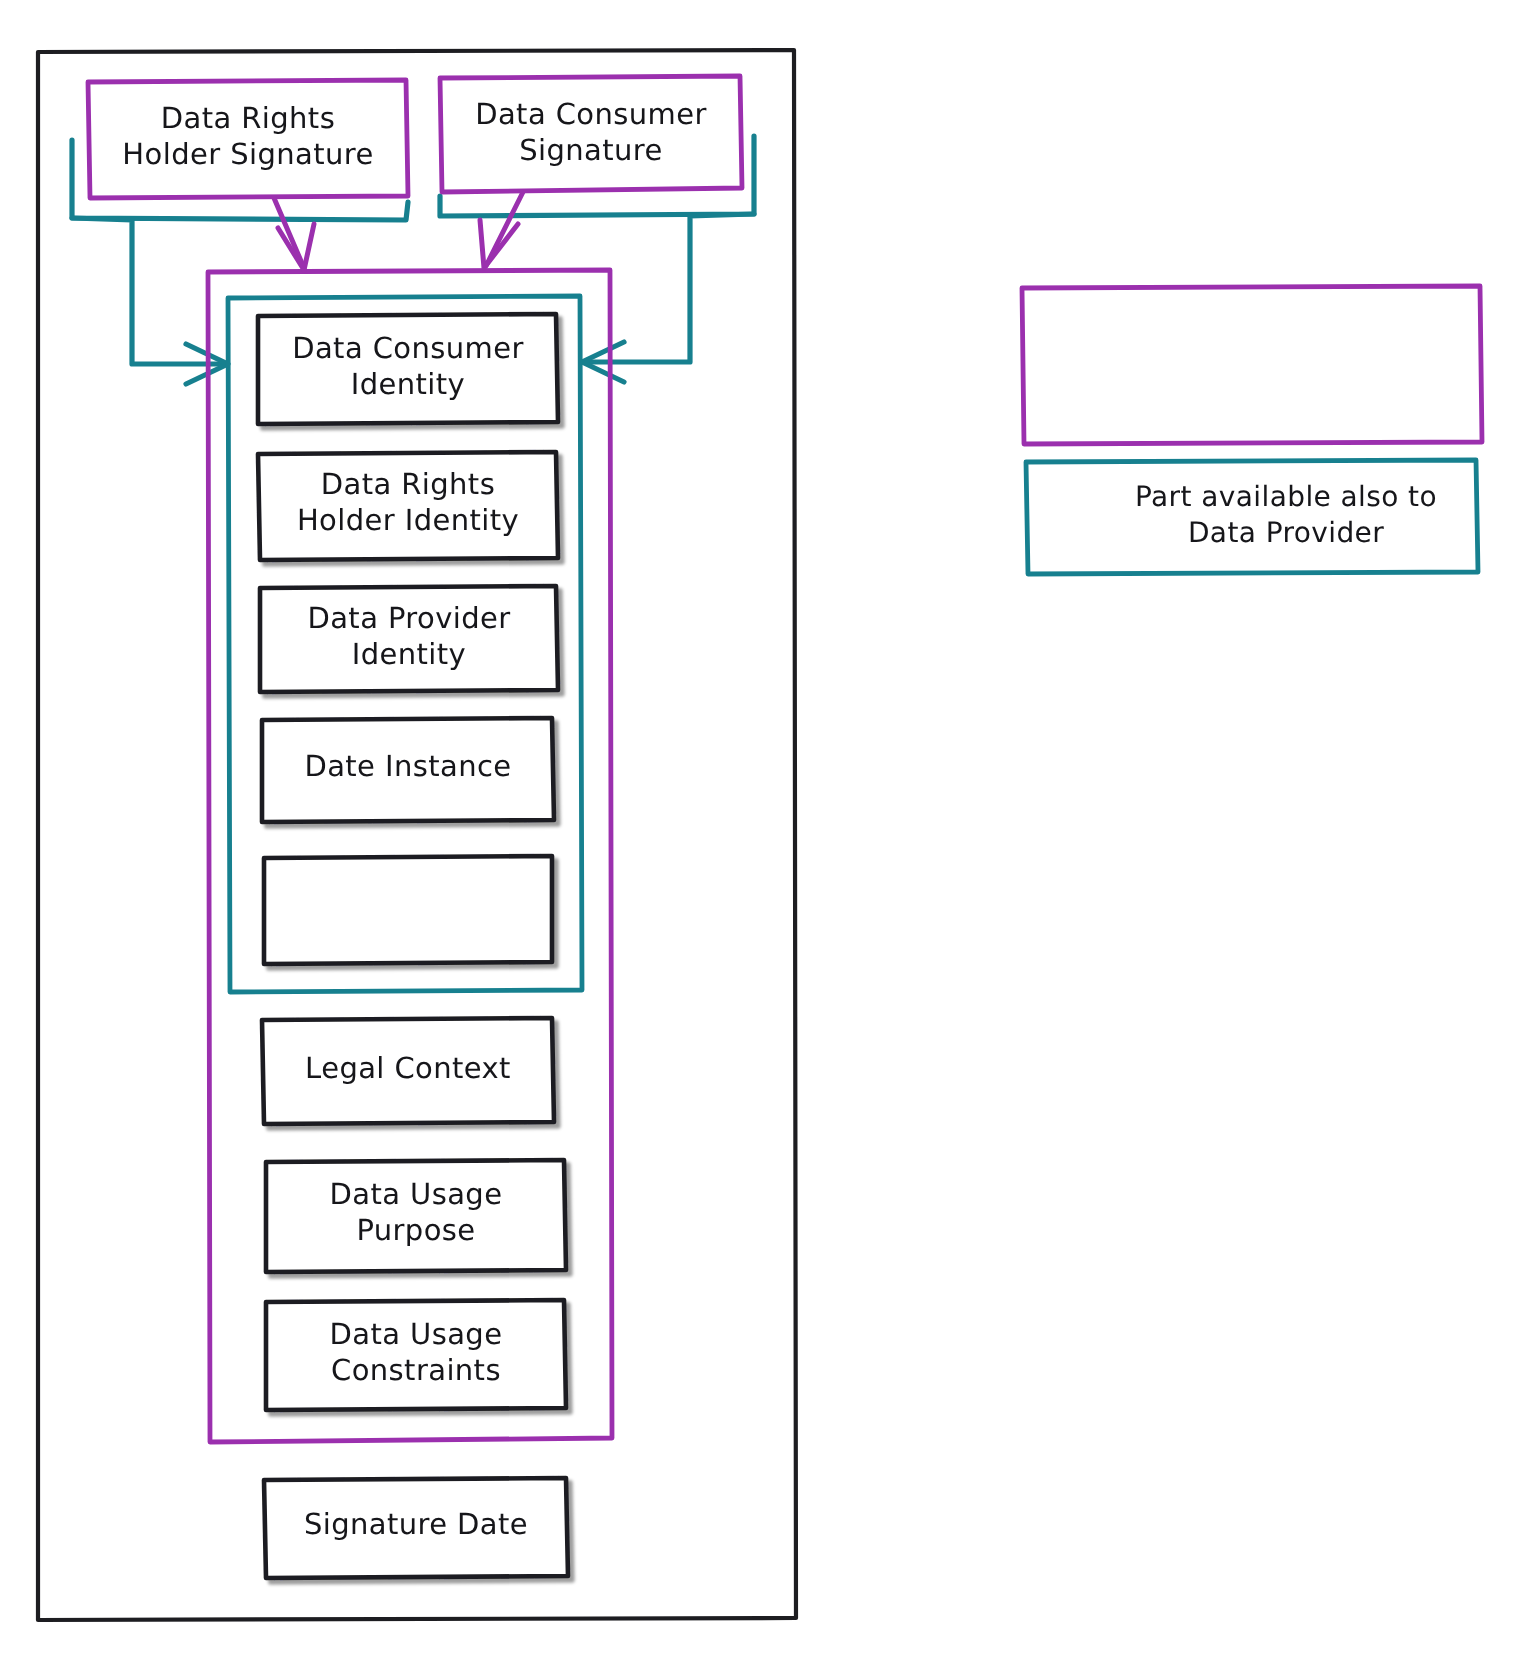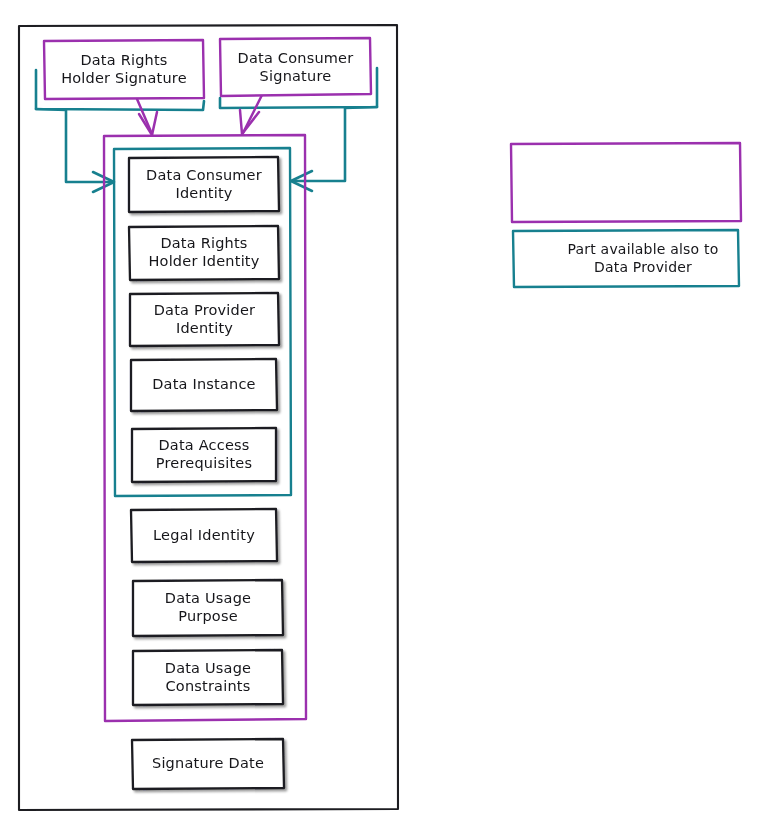--- a/index.html
+++ b/index.html
@@ -113,26 +113,24 @@
 
   <div class="node-label" style="left:129px;top:157px;width:150px;height:55px;">Data Consumer
 Identity</div>
 
   <div class="node-label" style="left:129px;top:226px;width:150px;height:54px;">Data Rights
 Holder Identity</div>
 
   <div class="node-label" style="left:130px;top:293px;width:149px;height:53px;">Data Provider
 Identity</div>
 
-  <div class="node-label" style="left:131px;top:359px;width:146px;height:52px;">Data Instance</div>
+  <div class="node-label" style="left:131px;top:359px;width:146px;height:52px;">Date Instance</div>
 
-  <div class="node-label" style="left:132px;top:428px;width:144px;height:54px;">Data Access
-Prerequisites</div>
 
-  <div class="node-label" style="left:131px;top:509px;width:146px;height:53px;">Legal Identity</div>
+  <div class="node-label" style="left:131px;top:509px;width:146px;height:53px;">Legal Context</div>
 
   <div class="node-label" style="left:133px;top:580px;width:150px;height:56px;">Data Usage
 Purpose</div>
 
   <div class="node-label" style="left:133px;top:650px;width:150px;height:55px;">Data Usage
 Constraints</div>
 
   <div class="node-label" style="left:132px;top:739px;width:152px;height:50px;">Signature Date</div>
 
 

